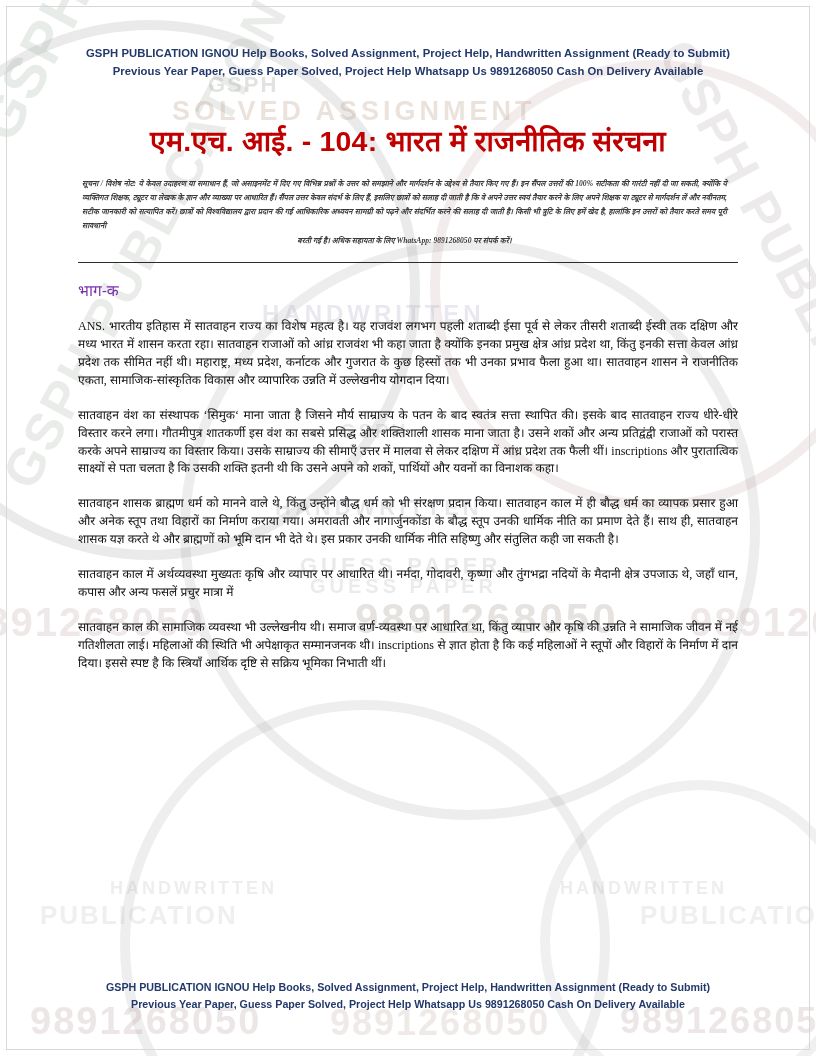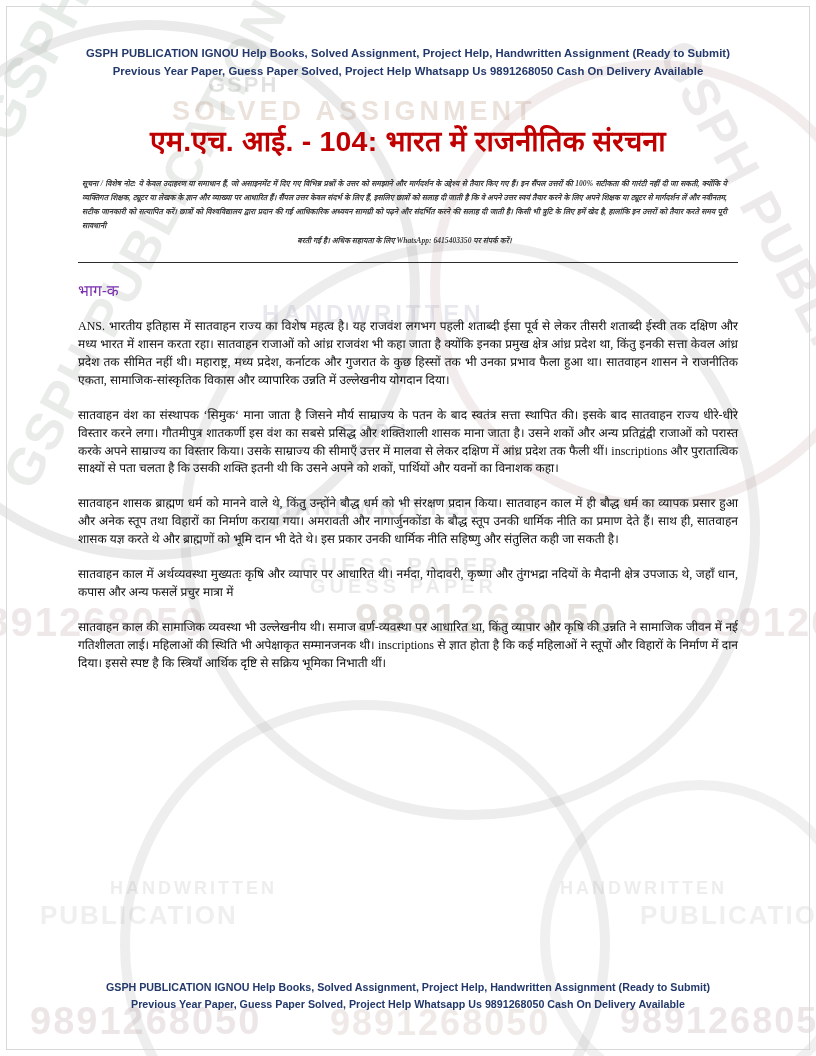--- a/index.html
+++ b/index.html
@@ -307,21 +307,21 @@
 
     <div class="hdr">
       <span>GSPH PUBLICATION IGNOU Help Books, Solved Assignment, Project Help, Handwritten Assignment (Ready to Submit)</span>
       <span class="l2">Previous Year Paper, Guess Paper Solved, Project Help Whatsapp Us 9891268050 Cash On Delivery Available</span>
     </div>
 
     <div class="doc-title">एम.एच. आई. - 104: भारत में राजनीतिक संरचना</div>
 
     <div class="disclaimer">
       <span>सूचना / विशेष नोट: ये केवल उदाहरण या समाधान हैं, जो असाइनमेंट में दिए गए विभिन्न प्रश्नों के उत्तर को समझाने और मार्गदर्शन के उद्देश्य से तैयार किए गए हैं। इन सैंपल उत्तरों की 100% सटीकता की गारंटी नहीं दी जा सकती, क्योंकि ये व्यक्तिगत शिक्षक, ट्यूटर या लेखक के ज्ञान और व्याख्या पर आधारित हैं। सैंपल उत्तर केवल संदर्भ के लिए हैं, इसलिए छात्रों को सलाह दी जाती है कि वे अपने उत्तर स्वयं तैयार करने के लिए अपने शिक्षक या ट्यूटर से मार्गदर्शन लें और नवीनतम, सटीक जानकारी को सत्यापित करें। छात्रों को विश्वविद्यालय द्वारा प्रदान की गई आधिकारिक अध्ययन सामग्री को पढ़ने और संदर्भित करने की सलाह दी जाती है। किसी भी त्रुटि के लिए हमें खेद है, हालांकि इन उत्तरों को तैयार करते समय पूरी सावधानी</span>
-      <span class="last-line">बरती गई है। अधिक सहायता के लिए WhatsApp: 6415403350 पर संपर्क करें।</span>
+      <span class="last-line">बरती गई है। अधिक सहायता के लिए WhatsApp: 9891268050 पर संपर्क करें।</span>
     </div>
 
     <hr class="rule">
 
     <div class="part-head">भाग-क</div>
 
 
     <div class="para">ANS. भारतीय इतिहास में सातवाहन राज्य का विशेष महत्व है। यह राजवंश लगभग पहली शताब्दी ईसा पूर्व से लेकर तीसरी शताब्दी ईस्वी तक दक्षिण और मध्य भारत में शासन करता रहा। सातवाहन राजाओं को आंध्र राजवंश भी कहा जाता है क्योंकि इनका प्रमुख क्षेत्र आंध्र प्रदेश था, किंतु इनकी सत्ता केवल आंध्र प्रदेश तक सीमित नहीं थी। महाराष्ट्र, मध्य प्रदेश, कर्नाटक और गुजरात के कुछ हिस्सों तक भी उनका प्रभाव फैला हुआ था। सातवाहन शासन ने राजनीतिक एकता, सामाजिक-सांस्कृतिक विकास और व्यापारिक उन्नति में उल्लेखनीय योगदान दिया।</div>
     <div class="para">सातवाहन वंश का संस्थापक ‘सिमुक‘ माना जाता है जिसने मौर्य साम्राज्य के पतन के बाद स्वतंत्र सत्ता स्थापित की। इसके बाद सातवाहन राज्य धीरे-धीरे विस्तार करने लगा। गौतमीपुत्र शातकर्णी इस वंश का सबसे प्रसिद्ध और शक्तिशाली शासक माना जाता है। उसने शकों और अन्य प्रतिद्वंद्वी राजाओं को परास्त करके अपने साम्राज्य का विस्तार किया। उसके साम्राज्य की सीमाएँ उत्तर में मालवा से लेकर दक्षिण में आंध्र प्रदेश तक फैली थीं। inscriptions और पुरातात्विक साक्ष्यों से पता चलता है कि उसकी शक्ति इतनी थी कि उसने अपने को शकों, पार्थियों और यवनों का विनाशक कहा।</div>
     <div class="para">सातवाहन शासक ब्राह्मण धर्म को मानने वाले थे, किंतु उन्होंने बौद्ध धर्म को भी संरक्षण प्रदान किया। सातवाहन काल में ही बौद्ध धर्म का व्यापक प्रसार हुआ और अनेक स्तूप तथा विहारों का निर्माण कराया गया। अमरावती और नागार्जुनकोंडा के बौद्ध स्तूप उनकी धार्मिक नीति का प्रमाण देते हैं। साथ ही, सातवाहन शासक यज्ञ करते थे और ब्राह्मणों को भूमि दान भी देते थे। इस प्रकार उनकी धार्मिक नीति सहिष्णु और संतुलित कही जा सकती है।</div>

